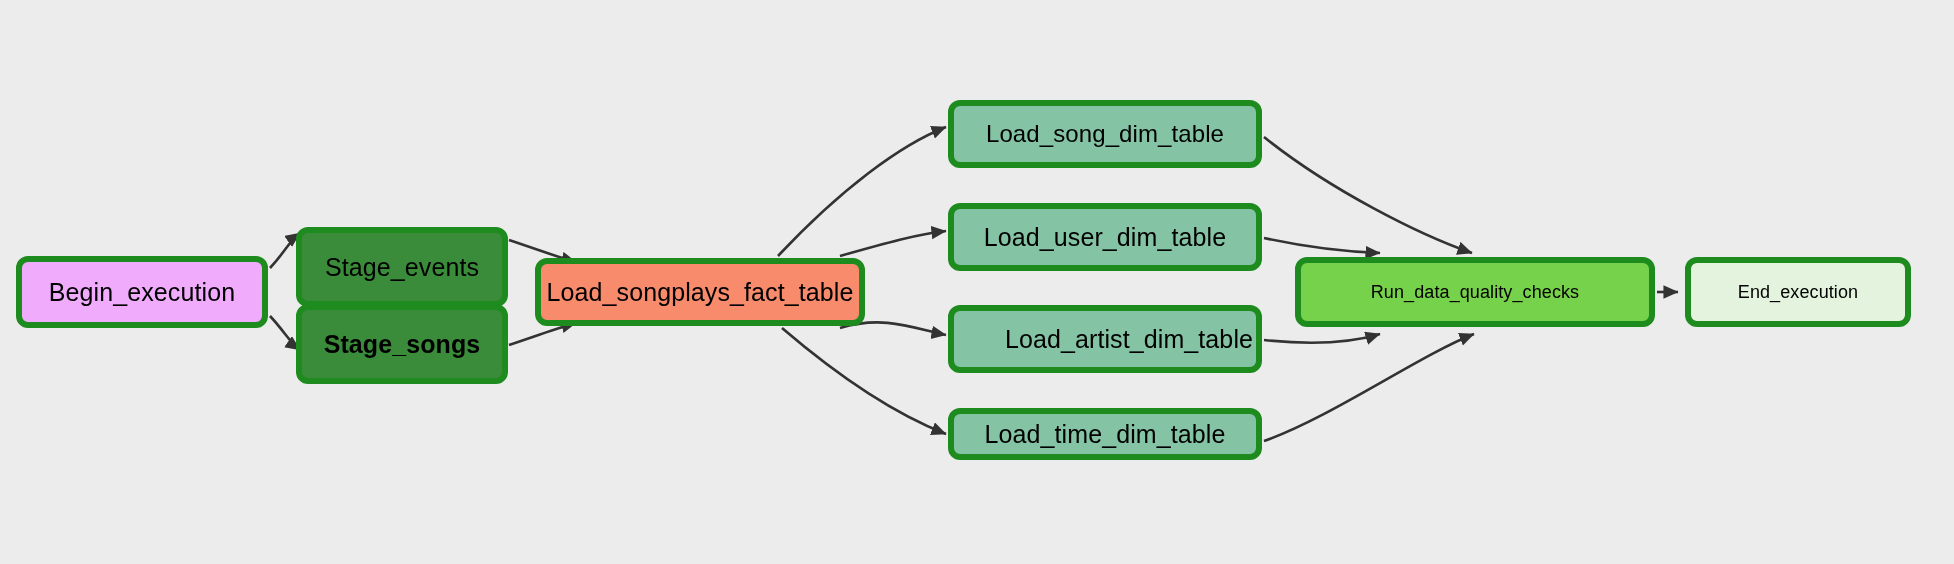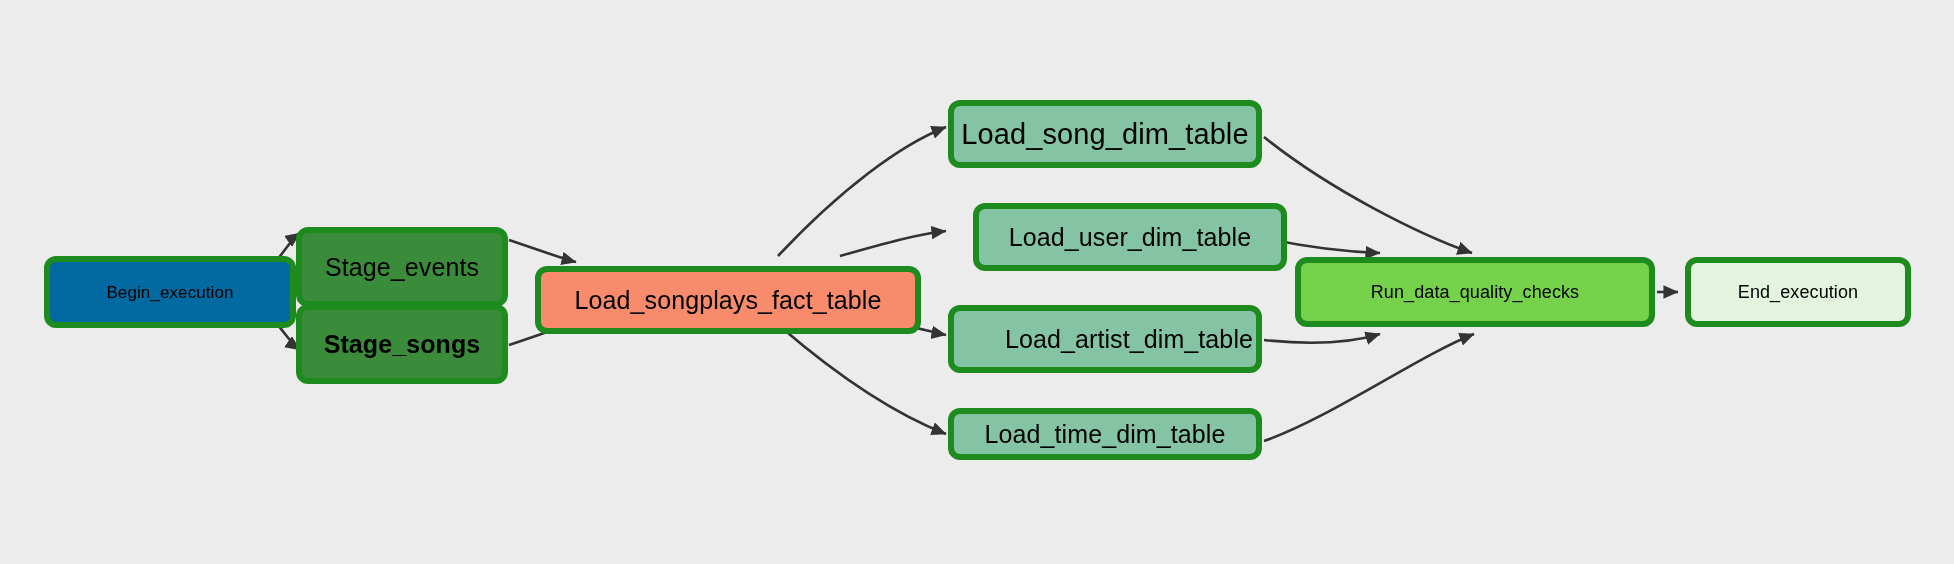--- a/index.html
+++ b/index.html
@@ -63,36 +63,36 @@
         <path d="M 782,328 C 845,382 900,416 946,434" fill="none" stroke="#333333" stroke-width="2.6" marker-end="url(#arrowhead)"></path>
         <path d="M 1264,137 C 1330,190 1420,235 1472,253" fill="none" stroke="#333333" stroke-width="2.6" marker-end="url(#arrowhead)"></path>
         <path d="M 1264,238 C 1310,248 1350,252 1380,253" fill="none" stroke="#333333" stroke-width="2.6" marker-end="url(#arrowhead)"></path>
         <path d="M 1264,340 C 1310,345 1350,343 1380,334" fill="none" stroke="#333333" stroke-width="2.6" marker-end="url(#arrowhead)"></path>
         <path d="M 1264,441 C 1330,418 1420,355 1474,334" fill="none" stroke="#333333" stroke-width="2.6" marker-end="url(#arrowhead)"></path>
         <path d="M 1657,292 L 1678,292" fill="none" stroke="#333333" stroke-width="2.6" marker-end="url(#arrowhead)"></path>
       </g>
   </svg>
 
   <div id="node-group">
-      <div class="dag-node" style="left: 16px; top: 256px; width: 252px; height: 72px; background: #0369a1; border-color: rgb(30, 139, 30); border-width: 6px; font-size: 17px; margin-left: 28px;">
+      <div class="dag-node" style="left: 16px; top: 256px; width: 252px; height: 72px; background: #f0abfc; border-color: rgb(30, 139, 30); border-width: 6px; font-size: 25px;">
         <span class="node-label">Begin_execution</span>
       </div>
       <div class="dag-node" style="left: 296px; top: 199px; width: 212px; height: 80px; background: rgb(58, 140, 58); border-color: rgb(30, 139, 30); border-width: 6px; font-size: 25px; margin-top: 28px;">
         <span class="node-label">Stage_events</span>
       </div>
       <div class="dag-node" style="left: 296px; top: 304px; width: 212px; height: 80px; background: rgb(58, 140, 58); border-color: rgb(30, 139, 30); border-width: 6px; font-size: 25px; font-weight: bold;">
         <span class="node-label">Stage_songs</span>
       </div>
-      <div class="dag-node" style="left: 535px; top: 258px; width: 386px; height: 68px; background: rgb(247, 139, 108); border-color: rgb(30, 139, 30); border-width: 6px; font-size: 25px; margin-top: 8px;">
+      <div class="dag-node" style="left: 535px; top: 258px; width: 330px; height: 68px; background: rgb(247, 139, 108); border-color: rgb(30, 139, 30); border-width: 6px; font-size: 25px;">
         <span class="node-label">Load_songplays_fact_table</span>
       </div>
-      <div class="dag-node" style="left: 948px; top: 100px; width: 314px; height: 68px; background: rgb(132, 195, 163); border-color: rgb(30, 139, 30); border-width: 6px; font-size: 29px;">
+      <div class="dag-node" style="left: 948px; top: 100px; width: 314px; height: 68px; background: rgb(132, 195, 163); border-color: rgb(30, 139, 30); border-width: 6px; font-size: 24px;">
         <span class="node-label">Load_song_dim_table</span>
       </div>
-      <div class="dag-node" style="left: 948px; top: 203px; width: 314px; height: 68px; background: rgb(132, 195, 163); border-color: rgb(30, 139, 30); border-width: 6px; font-size: 25px; margin-left: 25px;">
+      <div class="dag-node" style="left: 948px; top: 203px; width: 314px; height: 68px; background: rgb(132, 195, 163); border-color: rgb(30, 139, 30); border-width: 6px; font-size: 25px;">
         <span class="node-label">Load_user_dim_table</span>
       </div>
       <div class="dag-node" style="left: 948px; top: 305px; width: 314px; height: 68px; background: rgb(132, 195, 163); border-color: rgb(30, 139, 30); border-width: 6px; font-size: 25px; padding-left: 48px;">
         <span class="node-label">Load_artist_dim_table</span>
       </div>
       <div class="dag-node" style="left: 948px; top: 408px; width: 314px; height: 52px; background: rgb(132, 195, 163); border-color: rgb(30, 139, 30); border-width: 6px; font-size: 25px;">
         <span class="node-label">Load_time_dim_table</span>
       </div>
       <div class="dag-node" style="left: 1295px; top: 257px; width: 360px; height: 70px; background: rgb(118, 209, 75); border-color: rgb(30, 139, 30); border-width: 6px; font-size: 18px;">
         <span class="node-label">Run_data_quality_checks</span>

